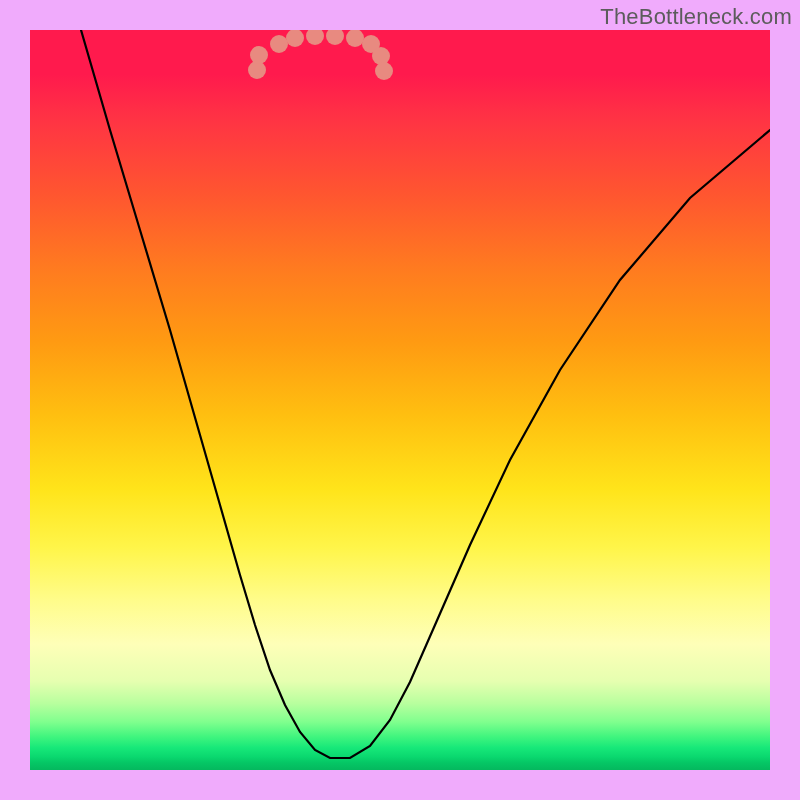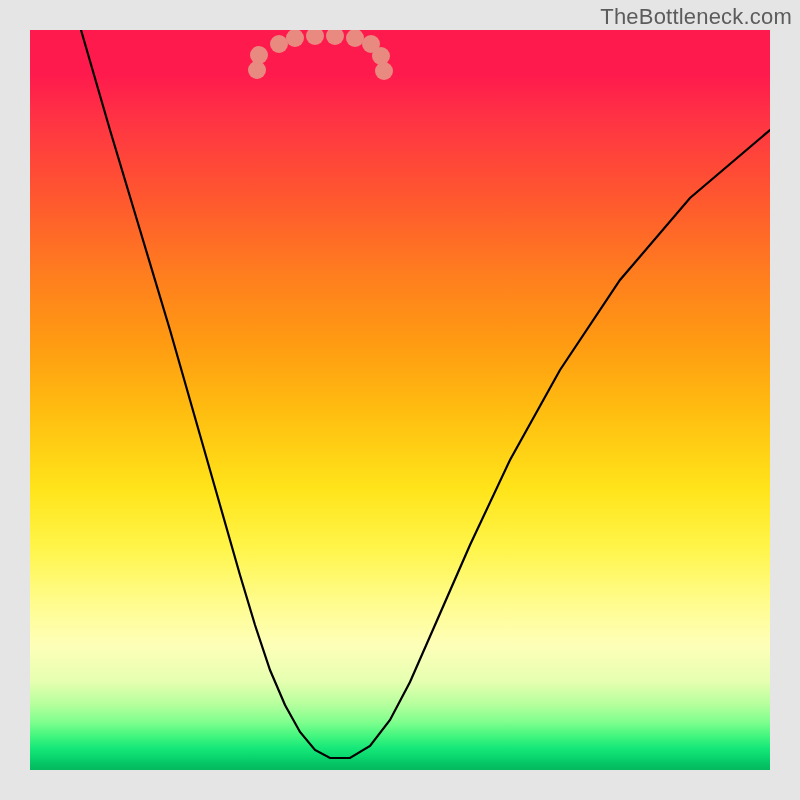--- a/index.html
+++ b/index.html
@@ -8,21 +8,21 @@
     width: 800px;
     height: 800px;
     overflow: hidden;
     background: #000;
     font-family: Arial, Helvetica, sans-serif;
   }
   .frame {
     position: absolute;
     left: 0; top: 0;
     width: 800px; height: 800px;
-    background: #e5e5e5;
+    background: #f0abfc;
   }
   .plot {
     position: absolute;
     left: 30px;
     top: 30px;
     width: 740px;
     height: 740px;
     overflow: hidden;
   }
   .gradient {

